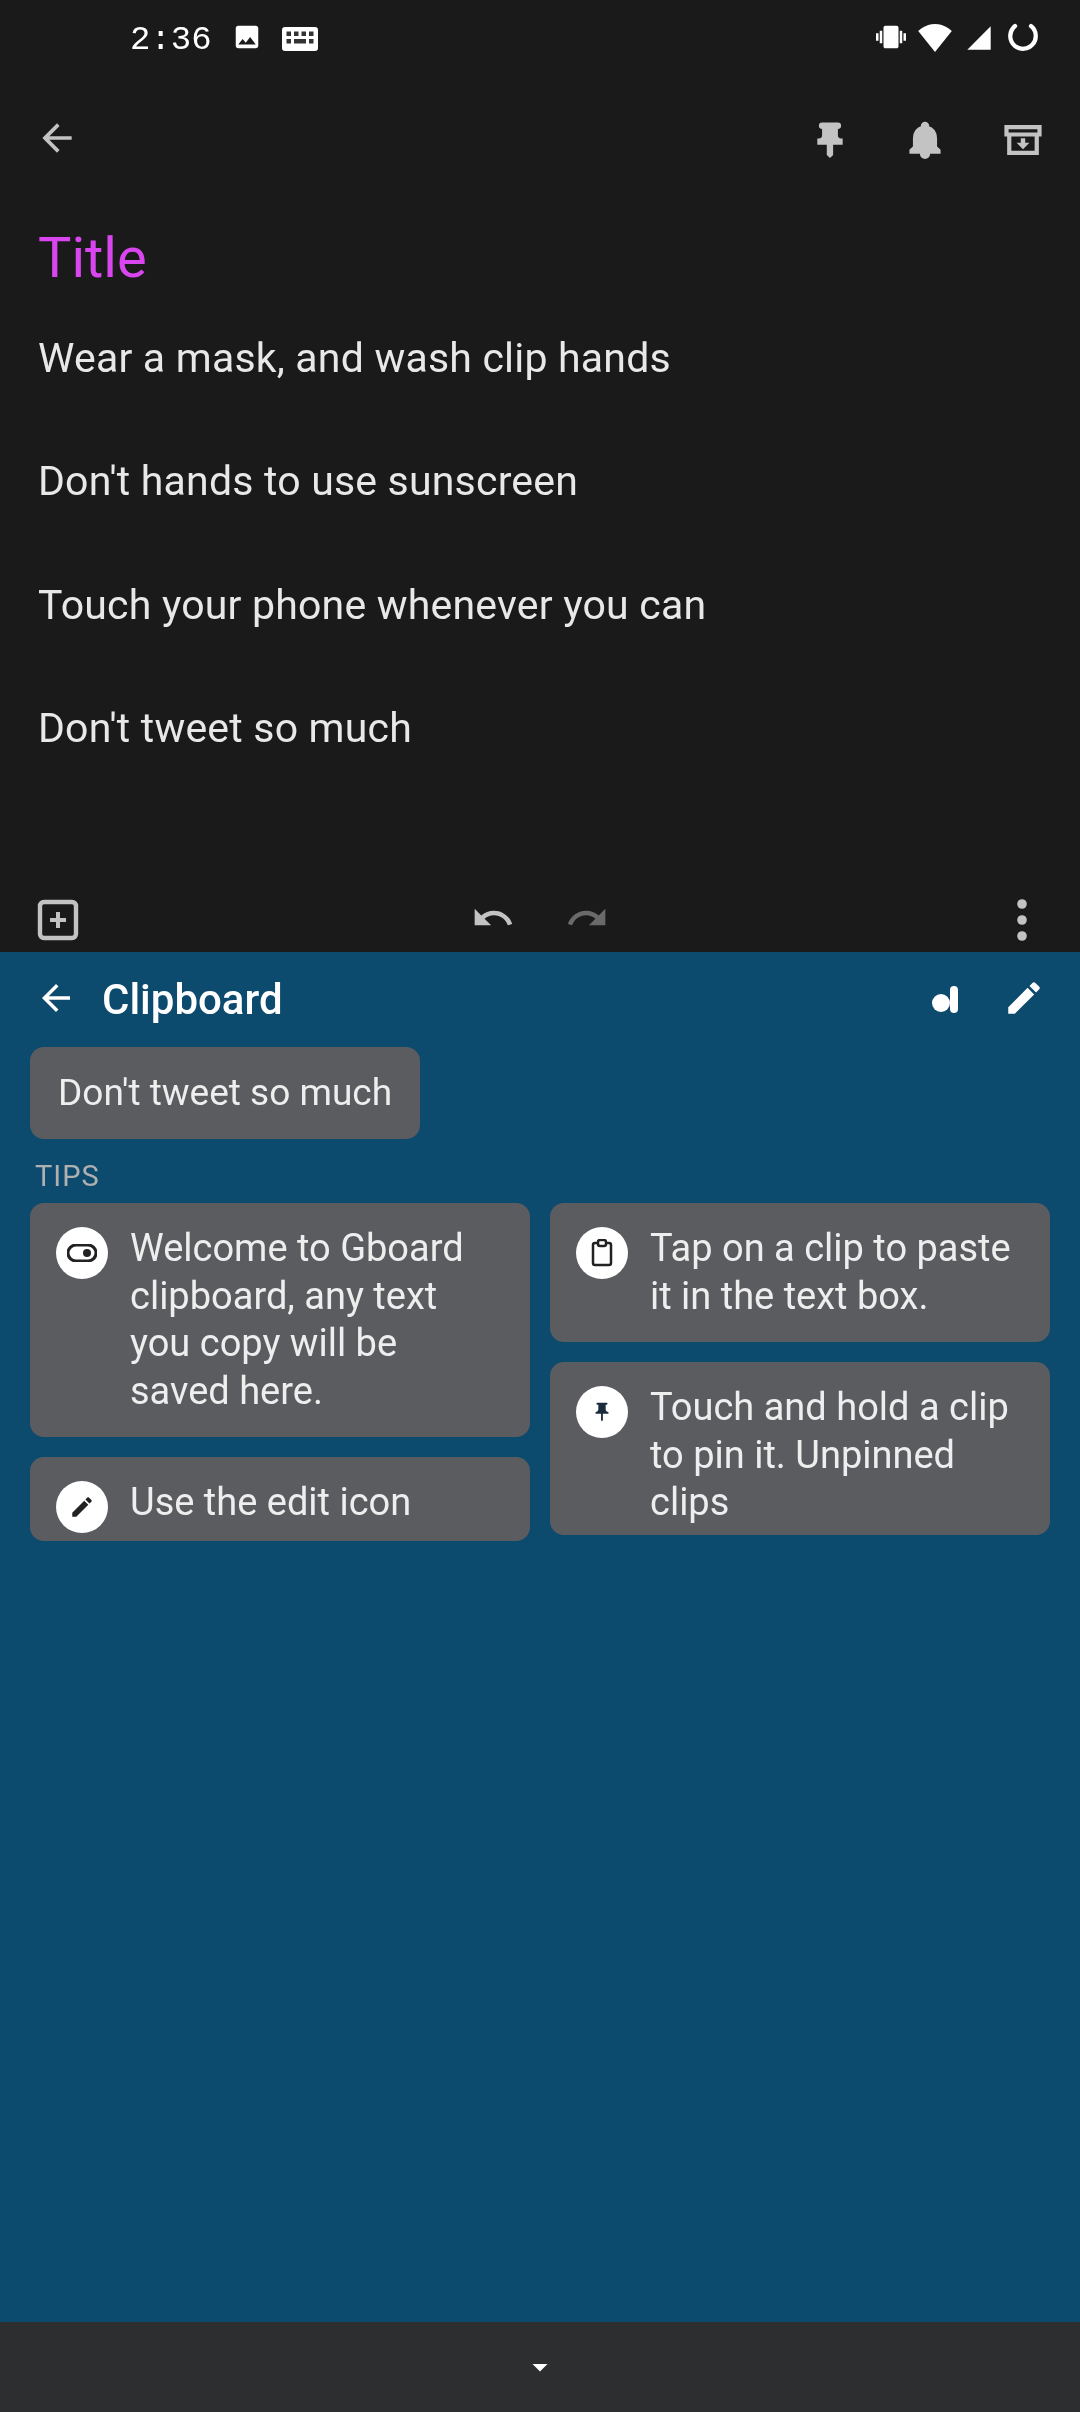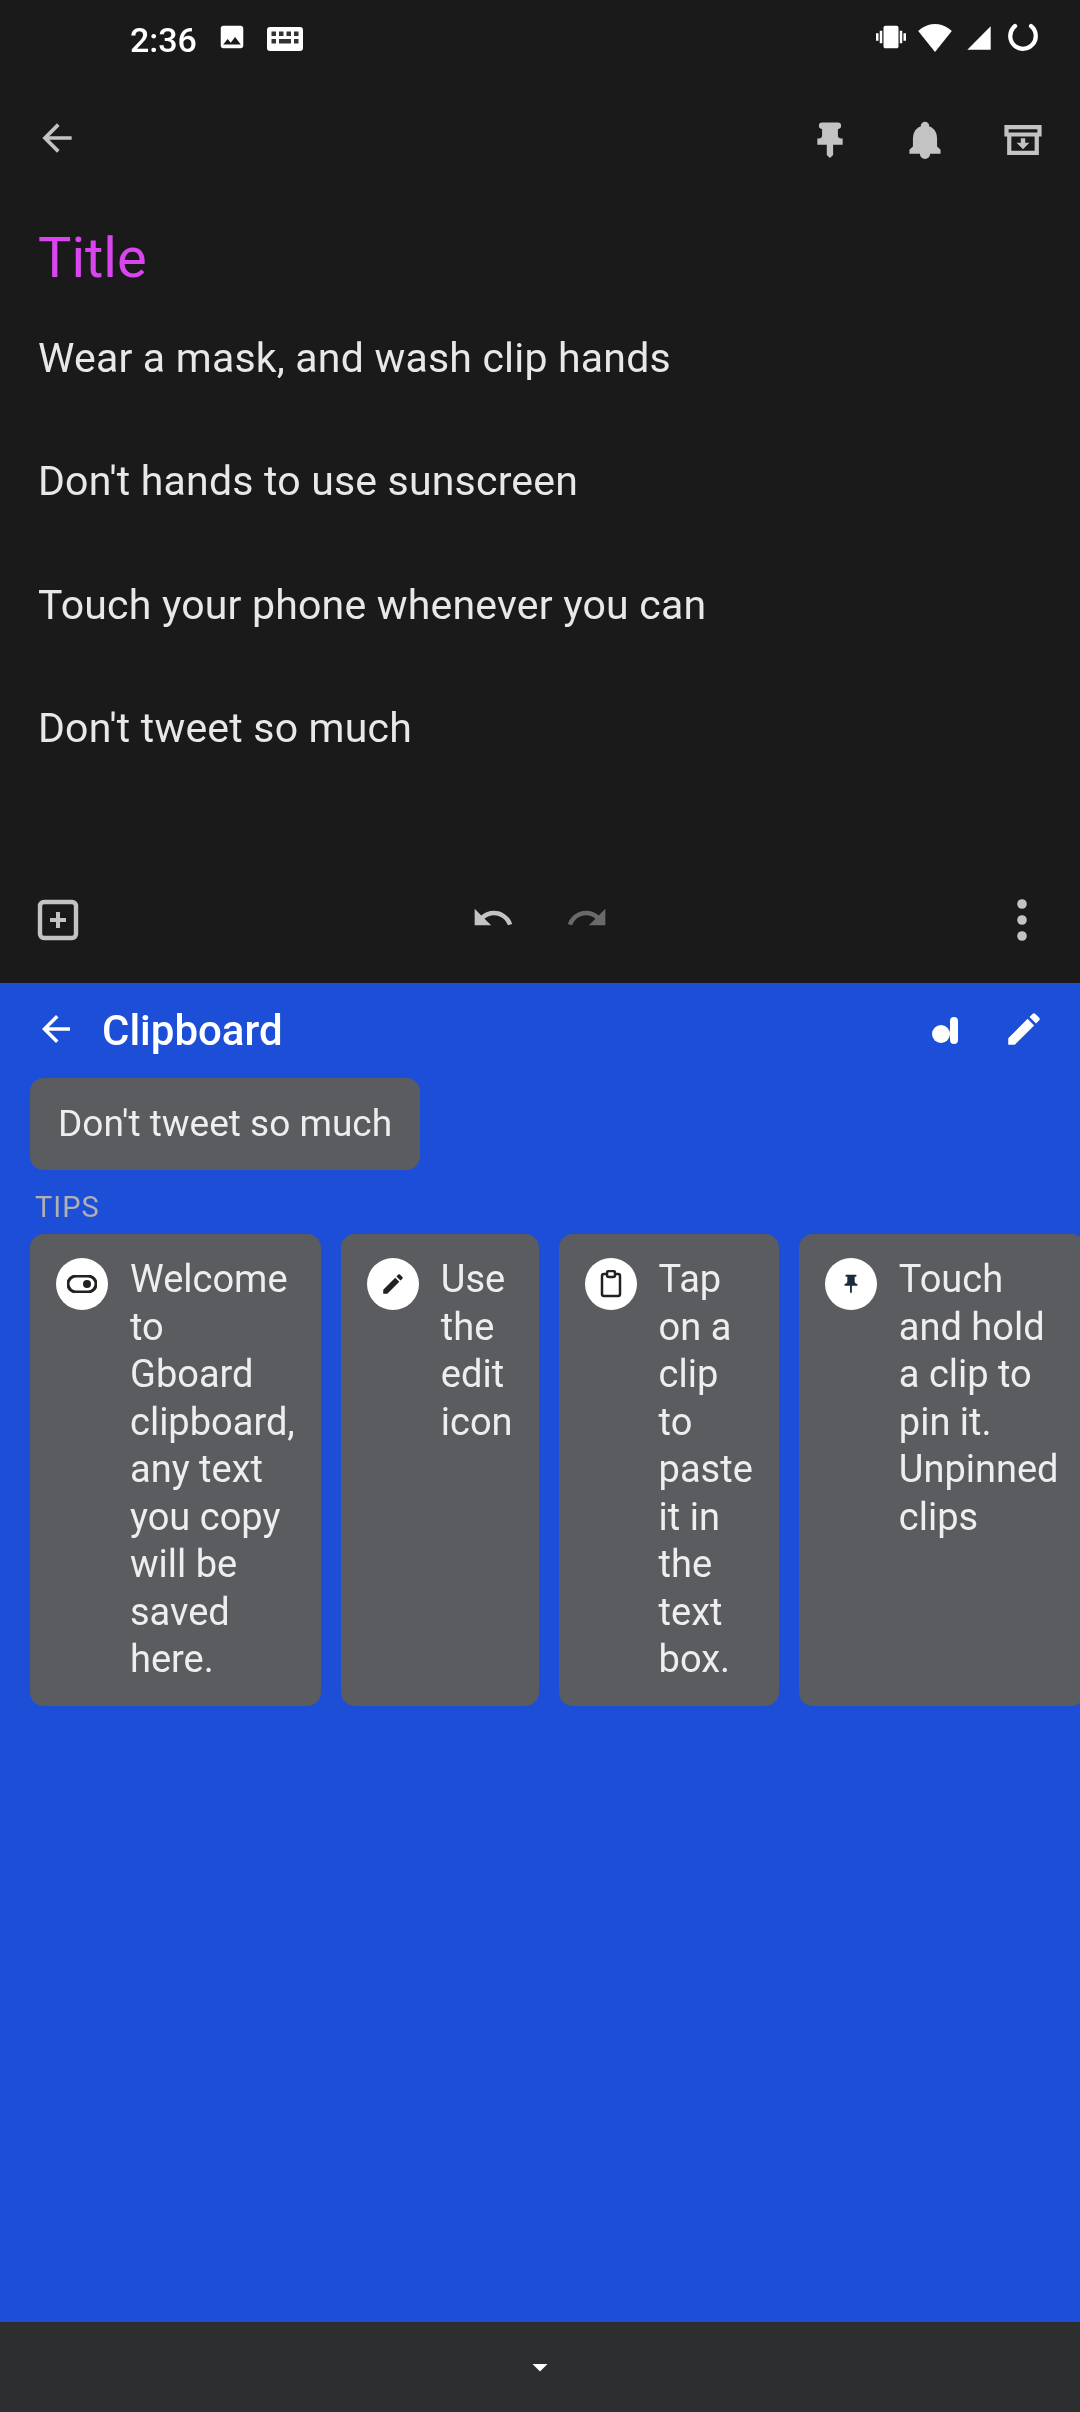--- a/index.html
+++ b/index.html
@@ -1,51 +1,51 @@
 <!DOCTYPE html>
 <html><head>
   <meta charset="utf-8">
   <style>
     * { margin: 0; padding: 0; box-sizing: border-box; font-family: -apple-system, BlinkMacSystemFont, 'Segoe UI', Roboto, Helvetica, Arial, sans-serif; }
     html, body { width: 1080px; height: 2412px; background: #1a1a1a; color: #e0e0e0; overflow: hidden; }
     
     .status-bar { height: 80px; display: flex; align-items: center; justify-content: space-between; padding: 0 40px 0 130px; color: #fff; font-size: 34px; }
     .status-left { display: flex; align-items: center; gap: 20px; }
     .status-right { display: flex; align-items: center; gap: 12px; }
-    .status-time { font-weight: 500; }
+    .status-time { font-weight: 500; font-family: Liberation Mono, monospace; }
     
     .app-header { height: 120px; display: flex; align-items: center; padding: 0 35px; }
     .hdr-back { flex: 0 0 auto; }
     .hdr-spacer { flex: 1; }
     .hdr-action { margin-left: 55px; display: flex; align-items: center; justify-content: center; }
     
     .svg-icon { fill: #c3c3c3; }
     .svg-icon-dim { fill: #6a6a6a; }
     .svg-icon-white { fill: #fff; }
     
     .note-area { padding: 25px 38px 0 38px; }
     .note-title { font-size: 56px; color: #d946ef; margin-bottom: 42px; }
     .note-line { font-size: 41px; color: #e8e8e8; line-height: 1.25; margin-bottom: 72px; letter-spacing: 0.2px; }
 
     .editor-bottom { position: absolute; top: 868px; left: 0; right: 0; display: flex; align-items: center; padding: 28px 28px; }
     .eb-left, .eb-right { width: 60px; display: flex; justify-content: center; }
     .eb-center { flex: 1; display: flex; justify-content: center; gap: 50px; }
     
-    .keyboard-panel { position: absolute; top: 952px; left: 0; right: 0; bottom: 0; background: #1d4ed8; display: flex; flex-direction: column; margin-top: 31px; }
+    .keyboard-panel { position: absolute; top: 952px; left: 0; right: 0; bottom: 0; background: #0c4a6e; display: flex; flex-direction: column; }
     .kb-header { height: 95px; display: flex; align-items: center; padding: 0 35px; }
     .kb-title { font-size: 42px; font-weight: 500; color: #fff; margin-left: 25px; flex: 1; }
     
     .toggle-pill { width: 68px; height: 34px; border: 4px solid #fff; border-radius: 30px; position: relative; background: transparent; }
     .toggle-thumb { position: absolute; width: 18px; height: 18px; border-radius: 50%; background: #fff; right: 4px; top: 4px; }
     
     .section-label { font-size: 29px; color: #b0b0b0; letter-spacing: 1px; padding: 6px 35px 10px; }
     
     .chips-area { padding: 0 30px; }
     .chip-row { display: flex; gap: 20px; }
-    .chip-col { flex: 1; display: flex; flex-direction: row; gap: 20px; }
+    .chip-col { flex: 1; display: flex; flex-direction: column; gap: 20px; }
     
     .chip { background: #5a5c5f; border-radius: 14px; padding: 22px 26px; font-size: 37px; color: #eee; line-height: 1.3; }
     .chip-recent { display: inline-block; padding: 22px 28px; margin-bottom: 18px; }
     
     .chip-tip { display: flex; gap: 22px; }
     .tip-iconwrap { flex: 0 0 auto; width: 52px; height: 52px; border-radius: 50%; background: #fff; display: flex; align-items: center; justify-content: center; margin-top: 2px; }
     .tip-text { flex: 1; font-size: 38px; line-height: 1.25; }
     
     .nav-bar { position: absolute; bottom: 0; left: 0; right: 0; height: 90px; display: flex; align-items: center; justify-content: center; background: #2d2e30; }
   </style>

